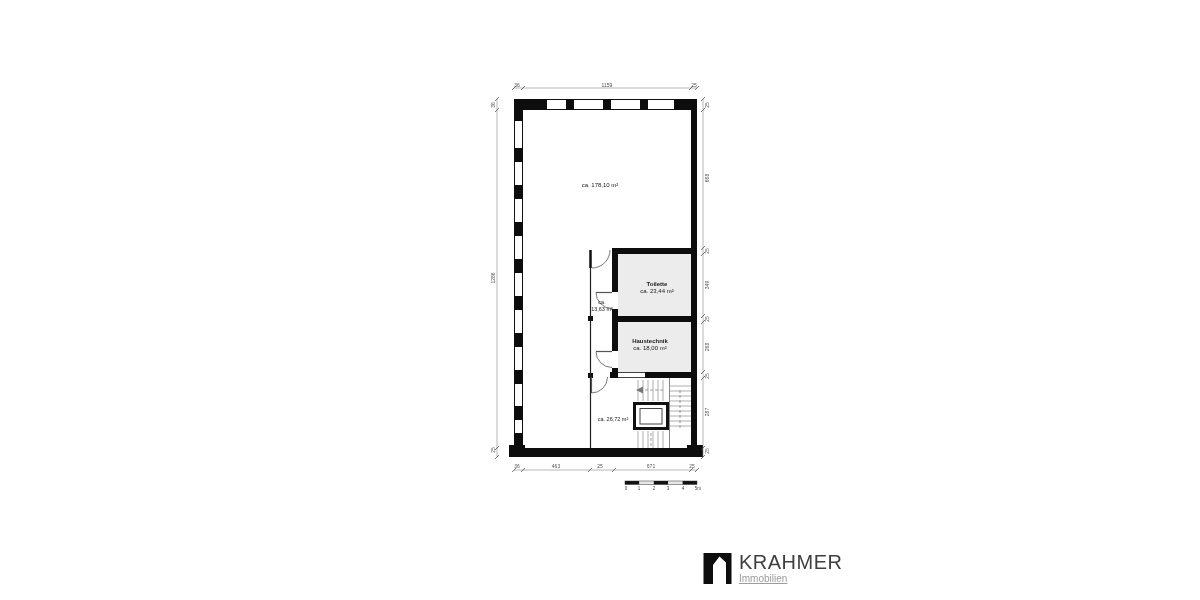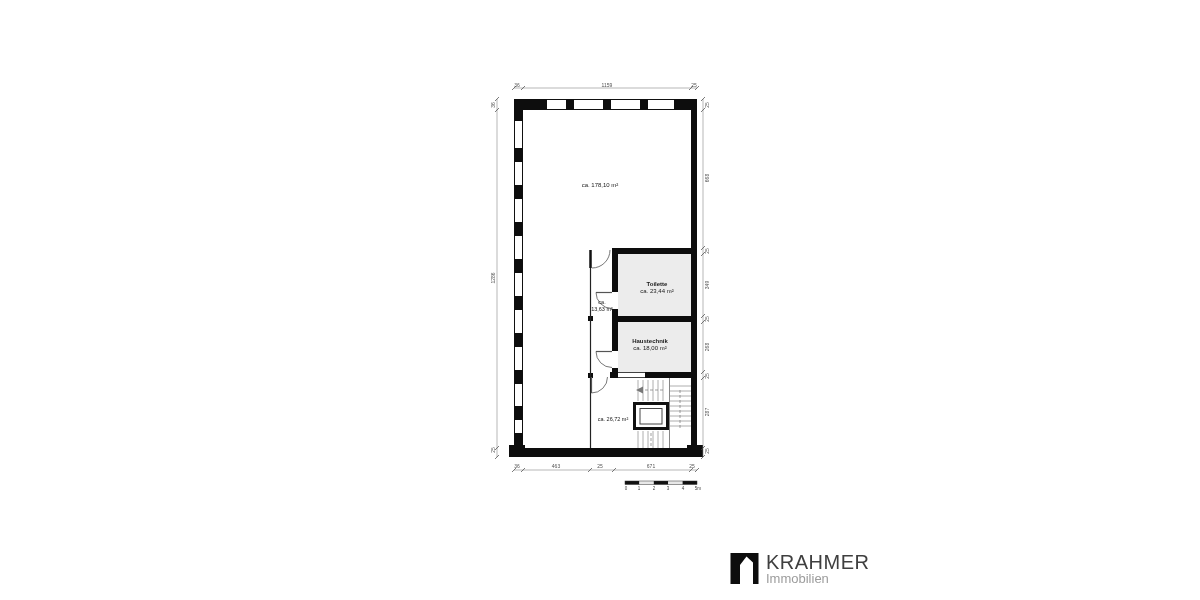--- a/index.html
+++ b/index.html
@@ -7,24 +7,24 @@
   #canvas{position:relative;width:1200px;height:600px;background:#fff;}
   #plan-svg{position:absolute;left:0;top:0;}
   .lbl{position:absolute;transform:translateX(-50%);text-align:center;color:#1a1a1a;
        font-size:6px;line-height:7px;white-space:nowrap;}
   .lbl .rm-name{font-weight:bold;}
   .dim{position:absolute;transform:translateX(-50%);font-size:5px;line-height:5px;color:#555;
        white-space:nowrap;}
   .dimv{position:absolute;font-size:5px;line-height:5px;color:#555;white-space:nowrap;
         transform:translate(-50%,-50%) rotate(-90deg);}
   .sb-tick{position:absolute;transform:translateX(-50%);font-size:4.5px;line-height:5px;color:#444;}
-  #logo{position:absolute;left:730px;top:552px;display:flex;align-items:center;gap:7px;}
+  #logo{position:absolute;left:703px;top:552px;display:flex;align-items:center;gap:7px;}
   #logo-text{display:flex;flex-direction:column;}
   #logo-brand{font-size:20px;line-height:20px;letter-spacing:0.5px;color:#3f3f3f;}
-  #logo-sub{font-size:13px;line-height:12px;color:#9c9c9c;margin-top:1px;}
+  #logo-sub{font-size:10px;line-height:12px;color:#9c9c9c;margin-top:1px;text-decoration:underline;}
 </style>
 </head>
 <body>
 
 <div id="canvas">
 
   <svg id="plan-svg" width="1200" height="600" viewBox="0 0 1200 600">
 
     <g fill="#ececec">
       <rect x="618" y="254" width="73" height="62"></rect>

